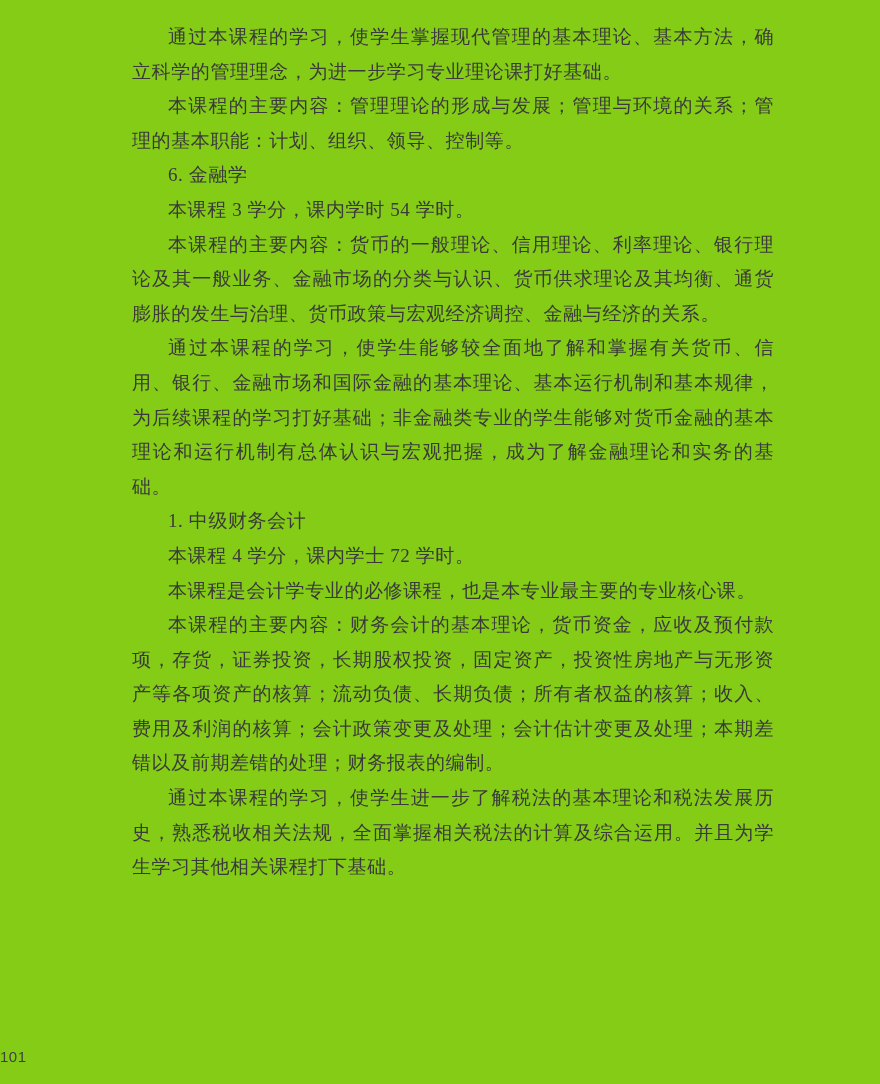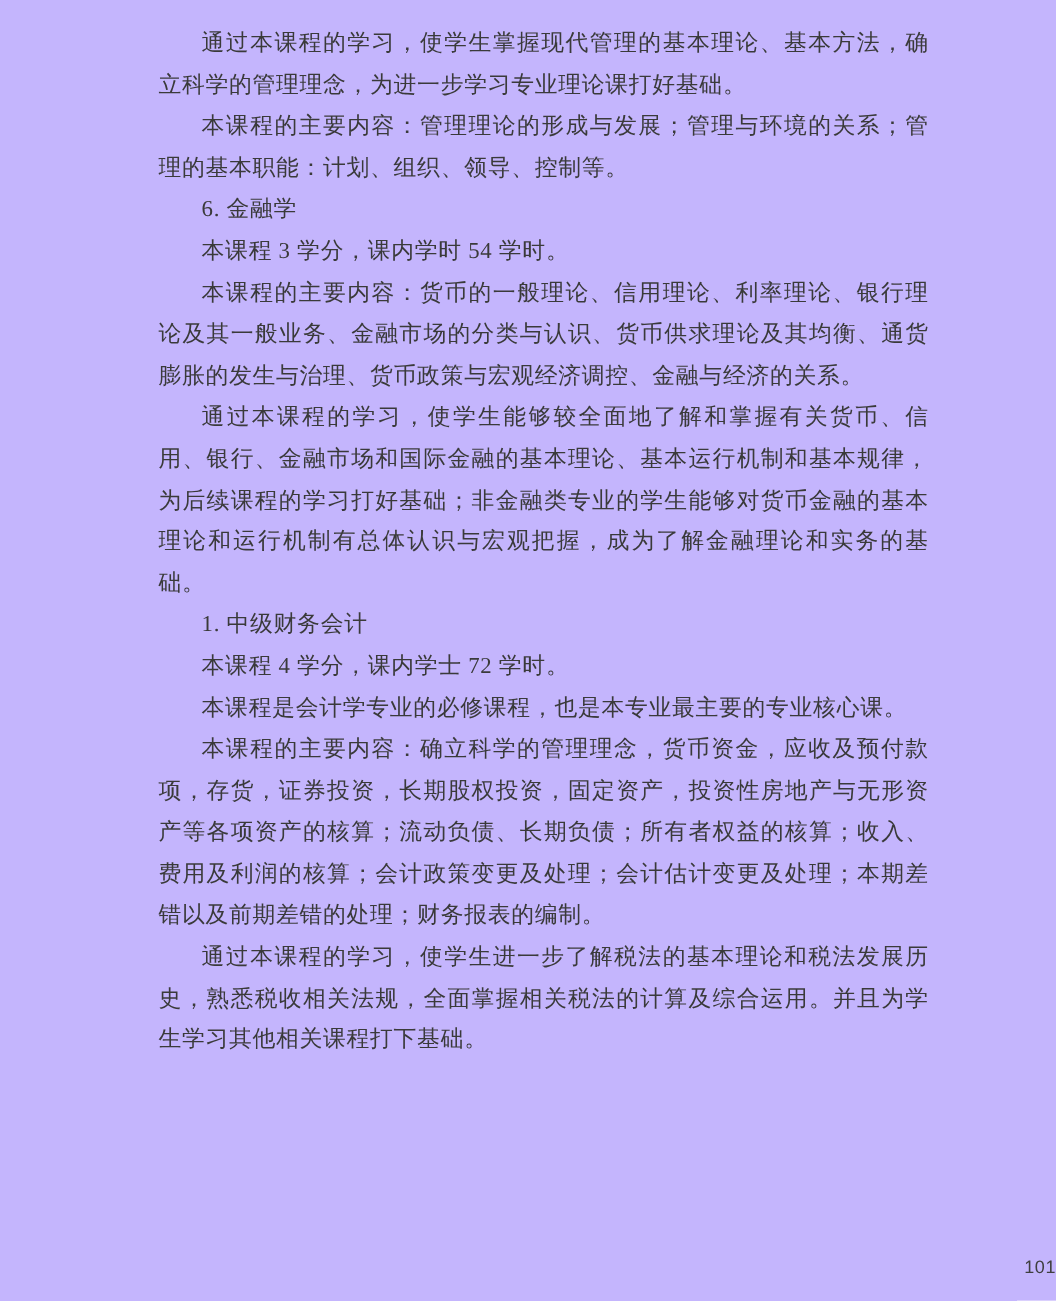--- a/index.html
+++ b/index.html
@@ -7,21 +7,21 @@
     html, body {
       width: 880px;
       background: #fdfdfd;
       font-family: "Liberation Serif", "DejaVu Serif", serif;
     }
 
     .page {
       position: relative;
       width: 880px;
       height: 1084px;
-      background: #c4b5fd;
+      background: #84cc16;
       overflow: hidden;
     }
 
     .text-block {
       position: absolute;
       top: 20px;
       left: 132px;
       width: 642px;
       color: #3a3a3a;
     }
@@ -34,21 +34,21 @@
       text-justify: inter-ideograph;
       text-indent: 36px;
       word-break: break-all;
     }
 
     .page-footer {
       position: absolute;
       left: 0;
       right: 0;
       bottom: 18px;
-      text-align: right;
+      text-align: left;
     }
 
     .page-number {
       display: inline-block;
       font-family: "Liberation Sans", "DejaVu Sans", sans-serif;
       font-size: 15px;
       color: #3f3f3f;
       letter-spacing: 0.5px;
     }
   </style>
@@ -59,20 +59,20 @@
   <div class="text-block">
     <p>通过本课程的学习，使学生掌握现代管理的基本理论、基本方法，确立科学的管理理念，为进一步学习专业理论课打好基础。</p>
     <p>本课程的主要内容：管理理论的形成与发展；管理与环境的关系；管理的基本职能：计划、组织、领导、控制等。</p>
     <p>6. 金融学</p>
     <p>本课程 3 学分，课内学时 54 学时。</p>
     <p>本课程的主要内容：货币的一般理论、信用理论、利率理论、银行理论及其一般业务、金融市场的分类与认识、货币供求理论及其均衡、通货膨胀的发生与治理、货币政策与宏观经济调控、金融与经济的关系。</p>
     <p>通过本课程的学习，使学生能够较全面地了解和掌握有关货币、信用、银行、金融市场和国际金融的基本理论、基本运行机制和基本规律，为后续课程的学习打好基础；非金融类专业的学生能够对货币金融的基本理论和运行机制有总体认识与宏观把握，成为了解金融理论和实务的基础。</p>
     <p>1. 中级财务会计</p>
     <p>本课程 4 学分，课内学士 72 学时。</p>
     <p>本课程是会计学专业的必修课程，也是本专业最主要的专业核心课。</p>
-    <p>本课程的主要内容：确立科学的管理理念，货币资金，应收及预付款项，存货，证券投资，长期股权投资，固定资产，投资性房地产与无形资产等各项资产的核算；流动负债、长期负债；所有者权益的核算；收入、费用及利润的核算；会计政策变更及处理；会计估计变更及处理；本期差错以及前期差错的处理；财务报表的编制。</p>
+    <p>本课程的主要内容：财务会计的基本理论，货币资金，应收及预付款项，存货，证券投资，长期股权投资，固定资产，投资性房地产与无形资产等各项资产的核算；流动负债、长期负债；所有者权益的核算；收入、费用及利润的核算；会计政策变更及处理；会计估计变更及处理；本期差错以及前期差错的处理；财务报表的编制。</p>
     <p>通过本课程的学习，使学生进一步了解税法的基本理论和税法发展历史，熟悉税收相关法规，全面掌握相关税法的计算及综合运用。并且为学生学习其他相关课程打下基础。</p>
   </div>
 
   <div class="page-footer">
     <span class="page-number">101</span>
   </div>
 </div>
 
 </body></html>

